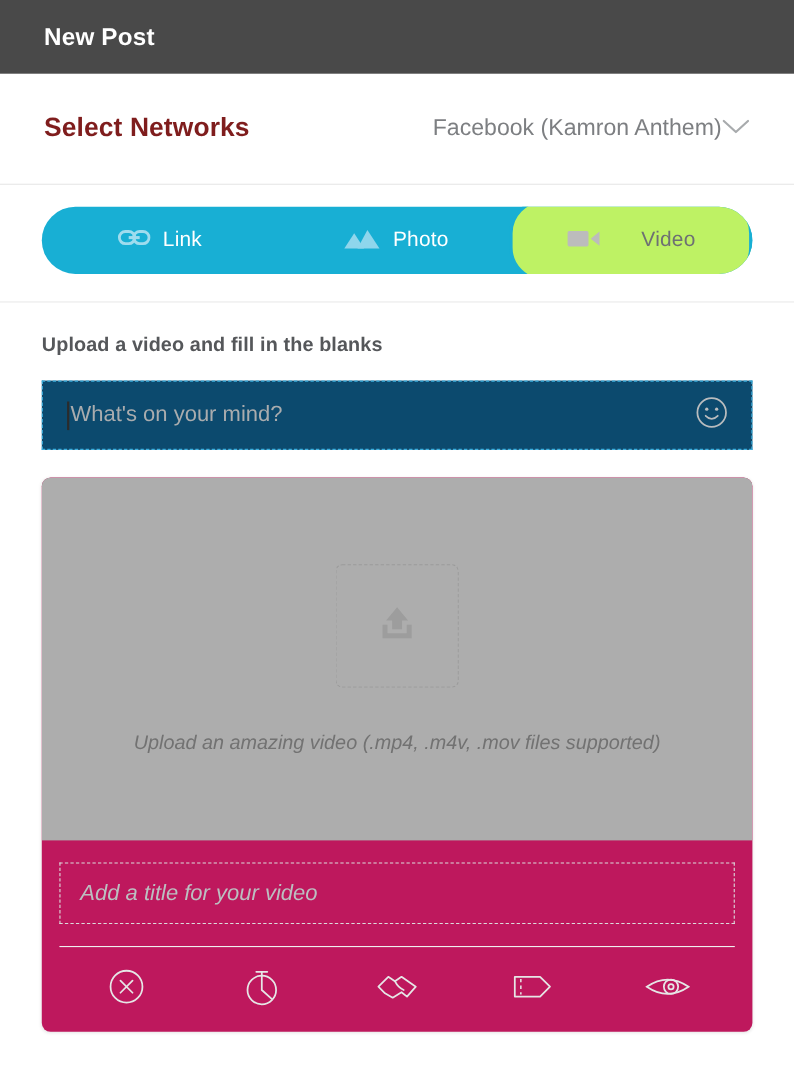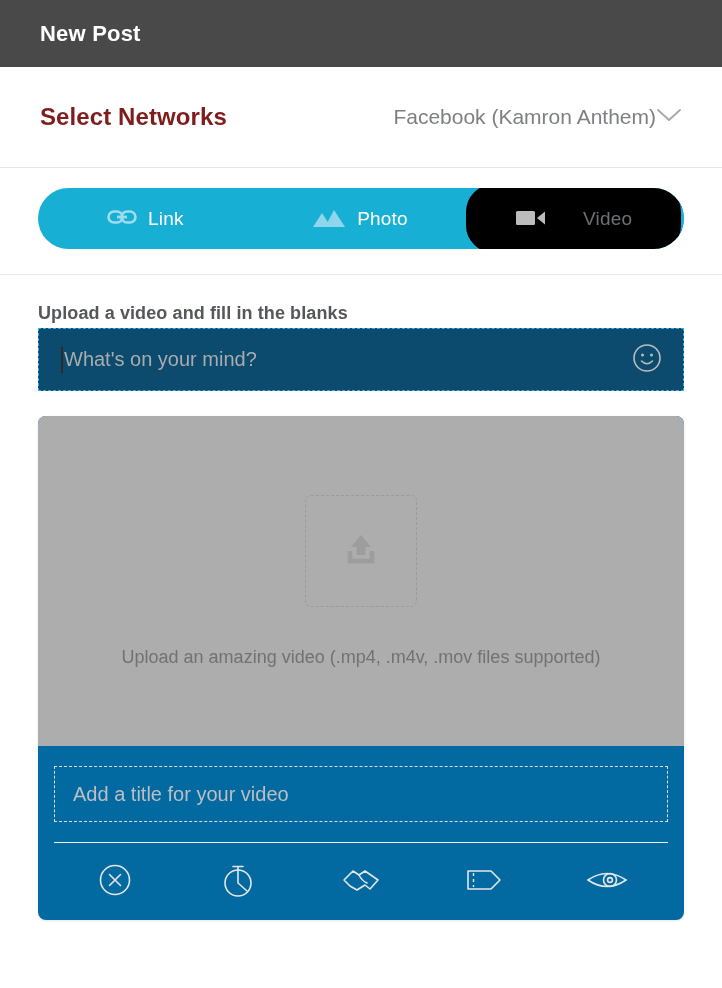--- a/index.html
+++ b/index.html
@@ -83,39 +83,39 @@
     position: relative;
     z-index: 2;
   }
   .tab-label {
     font-size: 19px;
     font-weight: normal;
     color: #ffffff;
     letter-spacing: 0.2px;
   }
   .tab.active {
-    background: #000000;
+    background: #bef264;
     border-radius: 31px;
     border: 3px solid #18AFD4;
     height: 75px;
     margin-left: -4px;
     gap: 36px;
   }
   .tab.active .tab-label { color: #6e7173; }
 
   
   .section {
     padding: 28px 38px 0 38px;
   }
   .section-title {
     font-size: 18px;
     font-weight: bold;
     color: #55575a;
     letter-spacing: 0.1px;
-    margin-bottom: 4px;
+    margin-bottom: 22px;
   }
 
   
   .mind-box {
     position: relative;
     height: 63px;
     border: 1px dashed #3AAEDE;
     display: flex;
     align-items: center;
     padding: 0 20px 0 22px;
@@ -132,23 +132,24 @@
     color: #a9acae;
   }
   .smiley {
     margin-left: auto;
   }
 
   
   .video-card {
     margin: 25px 38px 0 38px;
     border-radius: 8px;
-    background: #0369a1;
+    background: #be185d;
     box-shadow: 0 1px 3px rgba(0,0,0,0.10);
     overflow: hidden;
+    font-style: italic;
   }
   .video-drop {
     height: 330px;
     background: #adadad;
     display: flex;
     flex-direction: column;
     align-items: center;
     justify-content: center;
     cursor: pointer;
   }

